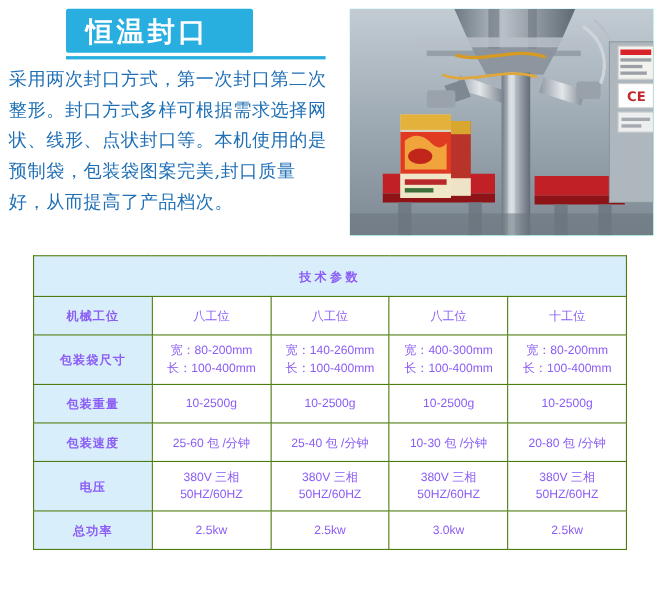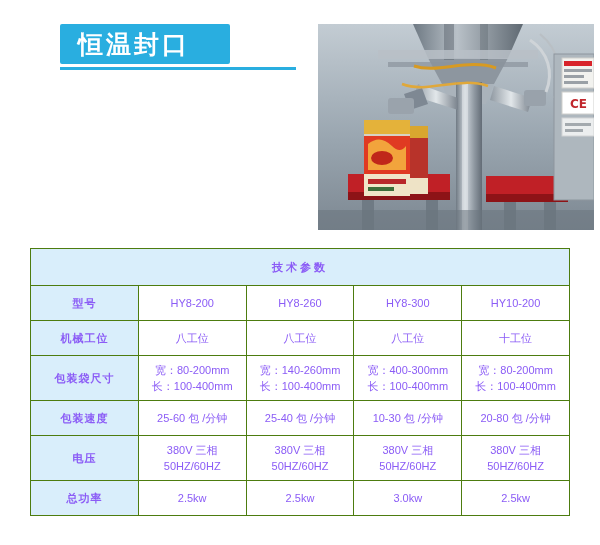--- a/index.html
+++ b/index.html
@@ -18,21 +18,20 @@
     position: relative;
     width: 600px;
     height: 545px;
   }
 
   
   .top {
     position: relative;
     width: 600px;
     height: 222px;
-    margin-top: 16px;
   }
   .title-wrap {
     position: absolute;
     left: 60px;
     top: 8px;
     width: 180px;
     height: 42px;
   }
   .title-box {
     position: absolute;
@@ -141,20 +140,21 @@
 <div class="page">
 
   <div class="top">
 
     <div class="title-wrap">
       <div class="title-box"></div>
       <div class="title-text">恒温封口</div>
       <div class="title-underline"></div>
     </div>
 
+    <div class="desc">采用两次封口方式，第一次封口第二次整形。封口方式多样可根据需求选择网状、线形、点状封口等。本机使用的是预制袋，包装袋图案完美,封口质量好，从而提高了产品档次。</div>
 
     <div class="photo">
       <svg width="276" height="206" viewBox="0 0 276 206" xmlns="http://www.w3.org/2000/svg">
         <defs>
           <linearGradient id="bgGrad" x1="0" y1="0" x2="0" y2="1">
             <stop offset="0%" stop-color="#c3ccd3"></stop>
             <stop offset="55%" stop-color="#9aa6b0"></stop>
             <stop offset="100%" stop-color="#7d8892"></stop>
           </linearGradient>
           <linearGradient id="steel" x1="0" y1="0" x2="1" y2="0">
@@ -250,27 +250,20 @@
     </div>
   </div>
 
   <div class="table-wrap">
     <table class="spec">
       <tbody>
         <tr class="tbl-header">
           <td colspan="5">技术参数</td>
         </tr>
 
-        <tr>
-          <td class="rowhead">型号</td>
-          <td class="cell">HY8-200</td>
-          <td class="cell">HY8-260</td>
-          <td class="cell">HY8-300</td>
-          <td class="cell">HY10-200</td>
-        </tr>
 
         <tr>
           <td class="rowhead">机械工位</td>
           <td class="cell">八工位</td>
           <td class="cell">八工位</td>
           <td class="cell">八工位</td>
           <td class="cell">十工位</td>
         </tr>
 
         <tr>
@@ -286,20 +279,27 @@
           <td class="cell tall">
             <span class="l1">宽：400-300mm</span>
             <span class="l2">长：100-400mm</span>
           </td>
           <td class="cell tall">
             <span class="l1">宽：80-200mm</span>
             <span class="l2">长：100-400mm</span>
           </td>
         </tr>
 
+        <tr>
+          <td class="rowhead">包装重量</td>
+          <td class="cell">10-2500g</td>
+          <td class="cell">10-2500g</td>
+          <td class="cell">10-2500g</td>
+          <td class="cell">10-2500g</td>
+        </tr>
 
         <tr>
           <td class="rowhead">包装速度</td>
           <td class="cell">25-60 包 /分钟</td>
           <td class="cell">25-40 包 /分钟</td>
           <td class="cell">10-30 包 /分钟</td>
           <td class="cell">20-80 包 /分钟</td>
         </tr>
 
 

